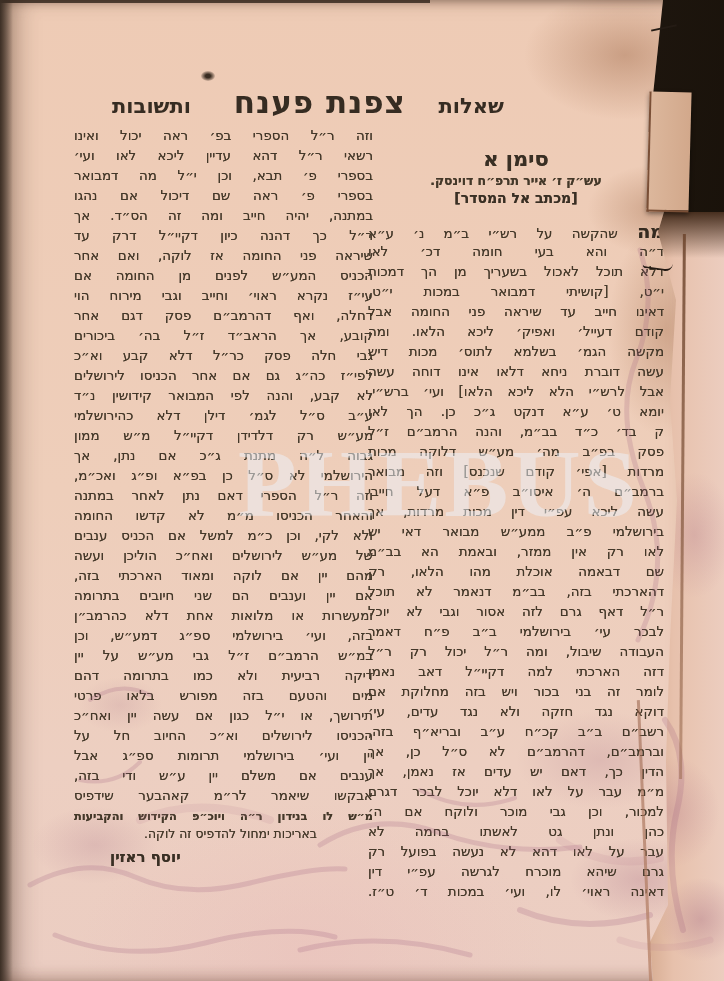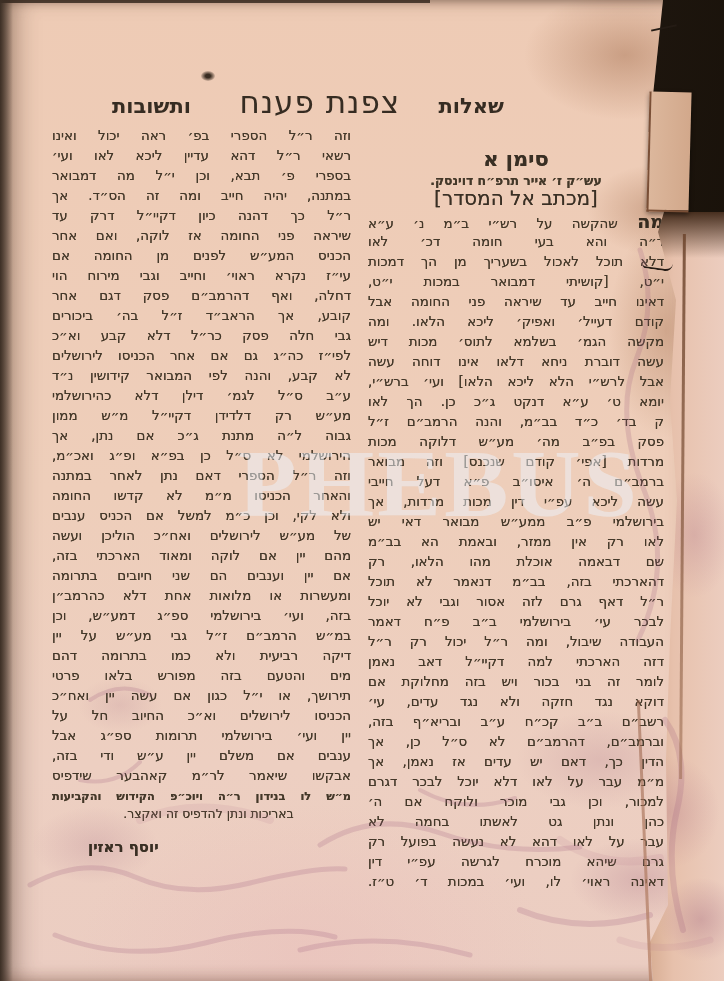--- a/index.html
+++ b/index.html
@@ -35,36 +35,36 @@
                inset 0 -10px 14px -9px rgba(130,85,75,.30);}
   .top-edge{position:absolute;left:0;top:0;width:430px;height:3px;background:rgba(38,26,18,.75);z-index:4;}
   .left-edge{position:absolute;left:0;top:0;width:13px;height:981px;z-index:4;
     background:linear-gradient(90deg,#3c2f25,rgba(60,47,37,0));}
   
   .veins{position:absolute;left:0;top:0;z-index:2;pointer-events:none;}
   
   .title-row{position:absolute;left:112px;top:84px;width:392px;z-index:3;
     display:flex;direction:rtl;justify-content:space-between;align-items:baseline;color:#362c22;}
   .t-side{font-size:21px;font-weight:700;}
-  .t-main{font-size:31px;font-weight:400;letter-spacing:1px;margin-left:10px;}
+  .t-main{font-size:31px;font-weight:700;letter-spacing:1px;margin-left:10px;}
   
   .col{position:absolute;direction:rtl;color:#443829;z-index:3;font-size:13.4px;
        text-shadow:0 0 .4px rgba(68,56,41,.8);}
   .col-right{left:368px;top:146px;width:296px;}
-  .col-left{left:52px;top:126px;width:299px;}
+  .col-left{left:74px;top:126px;width:299px;}
   .siman{font-size:21px;font-weight:700;text-align:center;line-height:26px;color:#392f24;}
   .dateline{font-size:12.4px;font-weight:700;text-align:center;line-height:17px;}
-  .addressee{font-size:20px;font-weight:400;text-align:center;line-height:19px;margin-bottom:2px;color:#392f24;}
+  .addressee{font-size:14px;font-weight:700;text-align:center;line-height:19px;margin-bottom:12px;color:#392f24;}
   .lead-line{line-height:22px;height:22px;overflow:hidden;text-align:justify;text-align-last:justify;}
   .lead{font-size:19px;font-weight:700;color:#352b21;}
   .tline{line-height:20px;height:20px;overflow:hidden;text-align:justify;text-align-last:justify;}
   .small-note{font-size:11.3px;line-height:17px;height:17px;overflow:hidden;
               text-align:justify;text-align-last:justify;margin-top:2px;font-weight:bold;}
   .closing{font-size:12.4px;line-height:18px;text-align:center;padding-left:14px;}
-  .signature{font-size:15px;font-weight:700;text-align:left;padding-left:36px;line-height:24px;margin-top:12px;color:#392f24;}
+  .signature{font-size:15px;font-weight:700;text-align:left;padding-left:36px;line-height:24px;margin-top:2px;color:#392f24;}
   
   .watermark{position:absolute;left:125px;top:428px;width:515px;z-index:5;pointer-events:none;
     text-align:right;font-family:"Liberation Serif",serif;font-weight:700;font-size:96px;
     letter-spacing:3px;color:rgba(235,242,249,.52);filter:blur(.6px);}
   
   .torn-frag{position:absolute;left:648px;top:92px;width:40px;height:118px;z-index:4;
     background:linear-gradient(90deg,#dcb79c,#d2a88b);border-left:2px solid #7a4f36;
     border-bottom:2px solid #7a4f36;transform:rotate(1.5deg);box-shadow:0 2px 5px rgba(0,0,0,.45);}
   .stitch{position:absolute;z-index:6;}
   .stitch-top{left:650px;top:18px;width:26px;height:9px;border-bottom:2.5px solid #241b14;transform:rotate(-12deg);}
@@ -135,20 +135,21 @@
           <div class="tline">גרם שיהא מוכרח לגרשה עפ״י דין</div>
           <div class="tline">דאינה ראוי׳ לו, ועי׳ במכות ד׳ ט״ז.</div>
         </div>
     </div>
 
     <div class="col col-left">
       <div>
           <div class="tline">וזה ר״ל הספרי בפ׳ ראה יכול ואינו</div>
           <div class="tline">רשאי ר״ל דהא עדיין ליכא לאו ועי׳</div>
           <div class="tline">בספרי פ׳ תבא, וכן י״ל מה דמבואר</div>
+          <div class="tline">בספרי פ׳ ראה שם דיכול אם נהגו</div>
           <div class="tline">במתנה, יהיה חייב ומה זה הס״ד. אך</div>
           <div class="tline">ר״ל כך דהנה כיון דקיי״ל דרק עד</div>
           <div class="tline">שיראה פני החומה אז לוקה, ואם אחר</div>
           <div class="tline">הכניס המע״ש לפנים מן החומה אם</div>
           <div class="tline">עי״ז נקרא ראוי׳ וחייב וגבי מירוח הוי</div>
           <div class="tline">דחלה, ואף דהרמב״ם פסק דגם אחר</div>
           <div class="tline">קובע, אך הראב״ד ז״ל בה׳ ביכורים</div>
           <div class="tline">גבי חלה פסק כר״ל דלא קבע וא״כ</div>
           <div class="tline">לפי״ז כה״ג גם אם אחר הכניסו לירושלים</div>
           <div class="tline">לא קבע, והנה לפי המבואר קידושין נ״ד</div>
@@ -167,21 +168,21 @@
           <div class="tline">במ״ש הרמב״ם ז״ל גבי מע״ש על יין</div>
           <div class="tline">דיקה רביעית ולא כמו בתרומה דהם</div>
           <div class="tline">מים והטעם בזה מפורש בלאו פרטי</div>
           <div class="tline">תירושך, או י״ל כגון אם עשה יין ואח״כ</div>
           <div class="tline">הכניסו לירושלים וא״כ החיוב חל על</div>
           <div class="tline">יין ועי׳ בירושלמי תרומות ספ״ג אבל</div>
           <div class="tline">ענבים אם משלם יין ע״ש ודי בזה,</div>
           <div class="tline">אבקשו שיאמר לר״מ קאהבער שידפיס</div>
         </div>
       <div class="small-note">מ״ש לו בנידון ר״ה ויוכ״פ הקידוש והקביעות</div>
-      <div class="closing">באריכות ונתן להדפיס זה ואקצר.</div>
+      <div class="closing">באריכות ימחול להדפיס זה לוקה.</div>
       <div class="signature">יוסף ראזין</div>
     </div>
   </div>
 
   <svg class="veins" width="724" height="981" viewBox="0 0 724 981">
     <g fill="none" stroke="rgba(158,96,128,0.22)" stroke-linecap="round">
       <path stroke-width="5" d="M30 885 q55 -30 105 -8 t115 6 t95 -14"></path>
       <path stroke-width="5" d="M55 935 q70 28 150 8 t130 -6"></path>
       <path stroke-width="5" d="M320 845 q55 -35 120 -12 t140 14"></path>
       <path stroke-width="4" d="M420 790 q45 25 95 8"></path>

